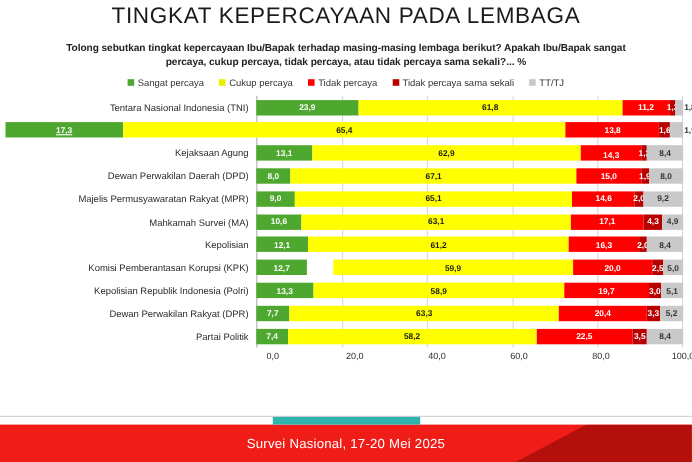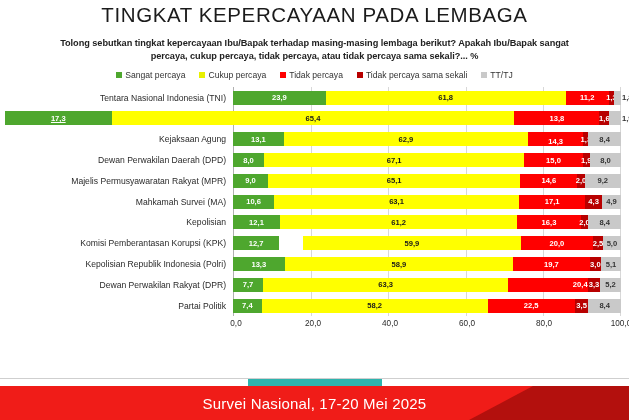--- a/index.html
+++ b/index.html
@@ -140,21 +140,21 @@
     bottom: 0;
     width: 1px;
     background: #d8d8d8;
   }
   .gridline.axis0 { background: #b0b0b0; }
 
   
   .axis {
     display: flex;
     margin-top: 3px;
-    padding-left: 8px;
+    padding-left: 20px;
     padding-right: 8px;
   }
   .axis-spacer { width: 228px; }
   .axis-track {
     position: relative;
     flex: 1;
     height: 14px;
   }
   .tick {
     position: absolute;
@@ -213,21 +213,21 @@
   .footer-text {
     position: absolute;
     left: 0;
     right: 0;
     top: 8px;
     bottom: 0;
     display: flex;
     align-items: center;
     justify-content: center;
     color: #ffffff;
-    font-size: 15px;
+    font-size: 12px;
     z-index: 2;
     letter-spacing: 0.2px;
   }
 </style>
 </head>
 <body>
 
 <div class="slide">
 
   <div class="title">TINGKAT KEPERCAYAAN PADA LEMBAGA</div>
@@ -448,21 +448,21 @@
         </div>
         <div class="row">
           <div class="row-label">Dewan Perwakilan Rakyat (DPR)</div>
           <div class="row-bars">
             <div class="seg seg-green" style="width: 7.7%;">
               <span>7,7</span>
             </div>
             <div class="seg seg-yellow" style="width: 63.3%;">
               <span>63,3</span>
             </div>
-            <div class="seg seg-red" style="width: 20.4%; justify-content: flex-end;">
+            <div class="seg seg-red" style="width: 20.4%;">
               <span>20,4</span>
             </div>
             <div class="seg seg-darkred" style="width: 3.3%;">
               <span>3,3</span>
             </div>
             <div class="seg seg-gray" style="width: 5.2%;">
               <span>5,2</span>
             </div>
           </div>
         </div>

